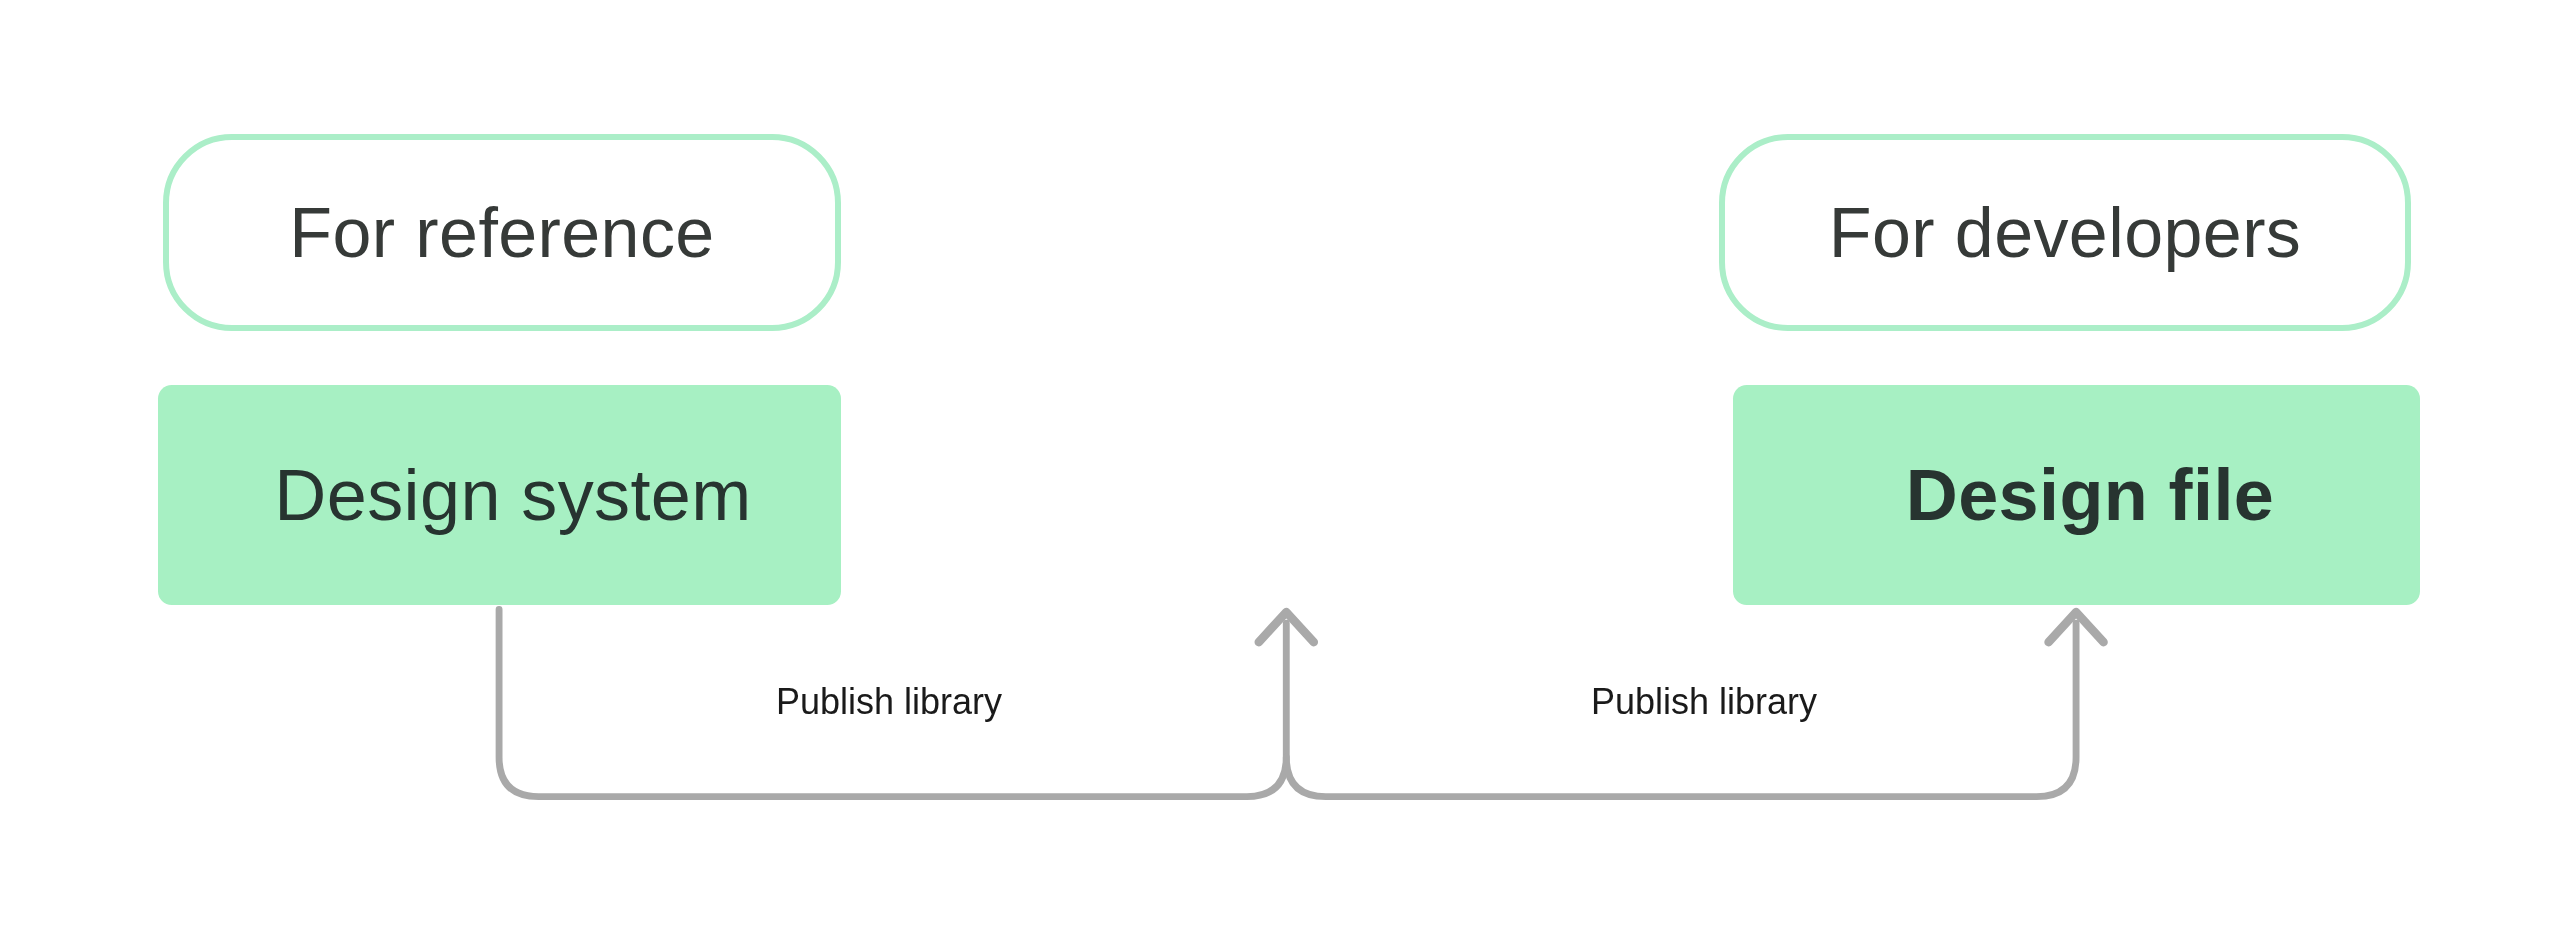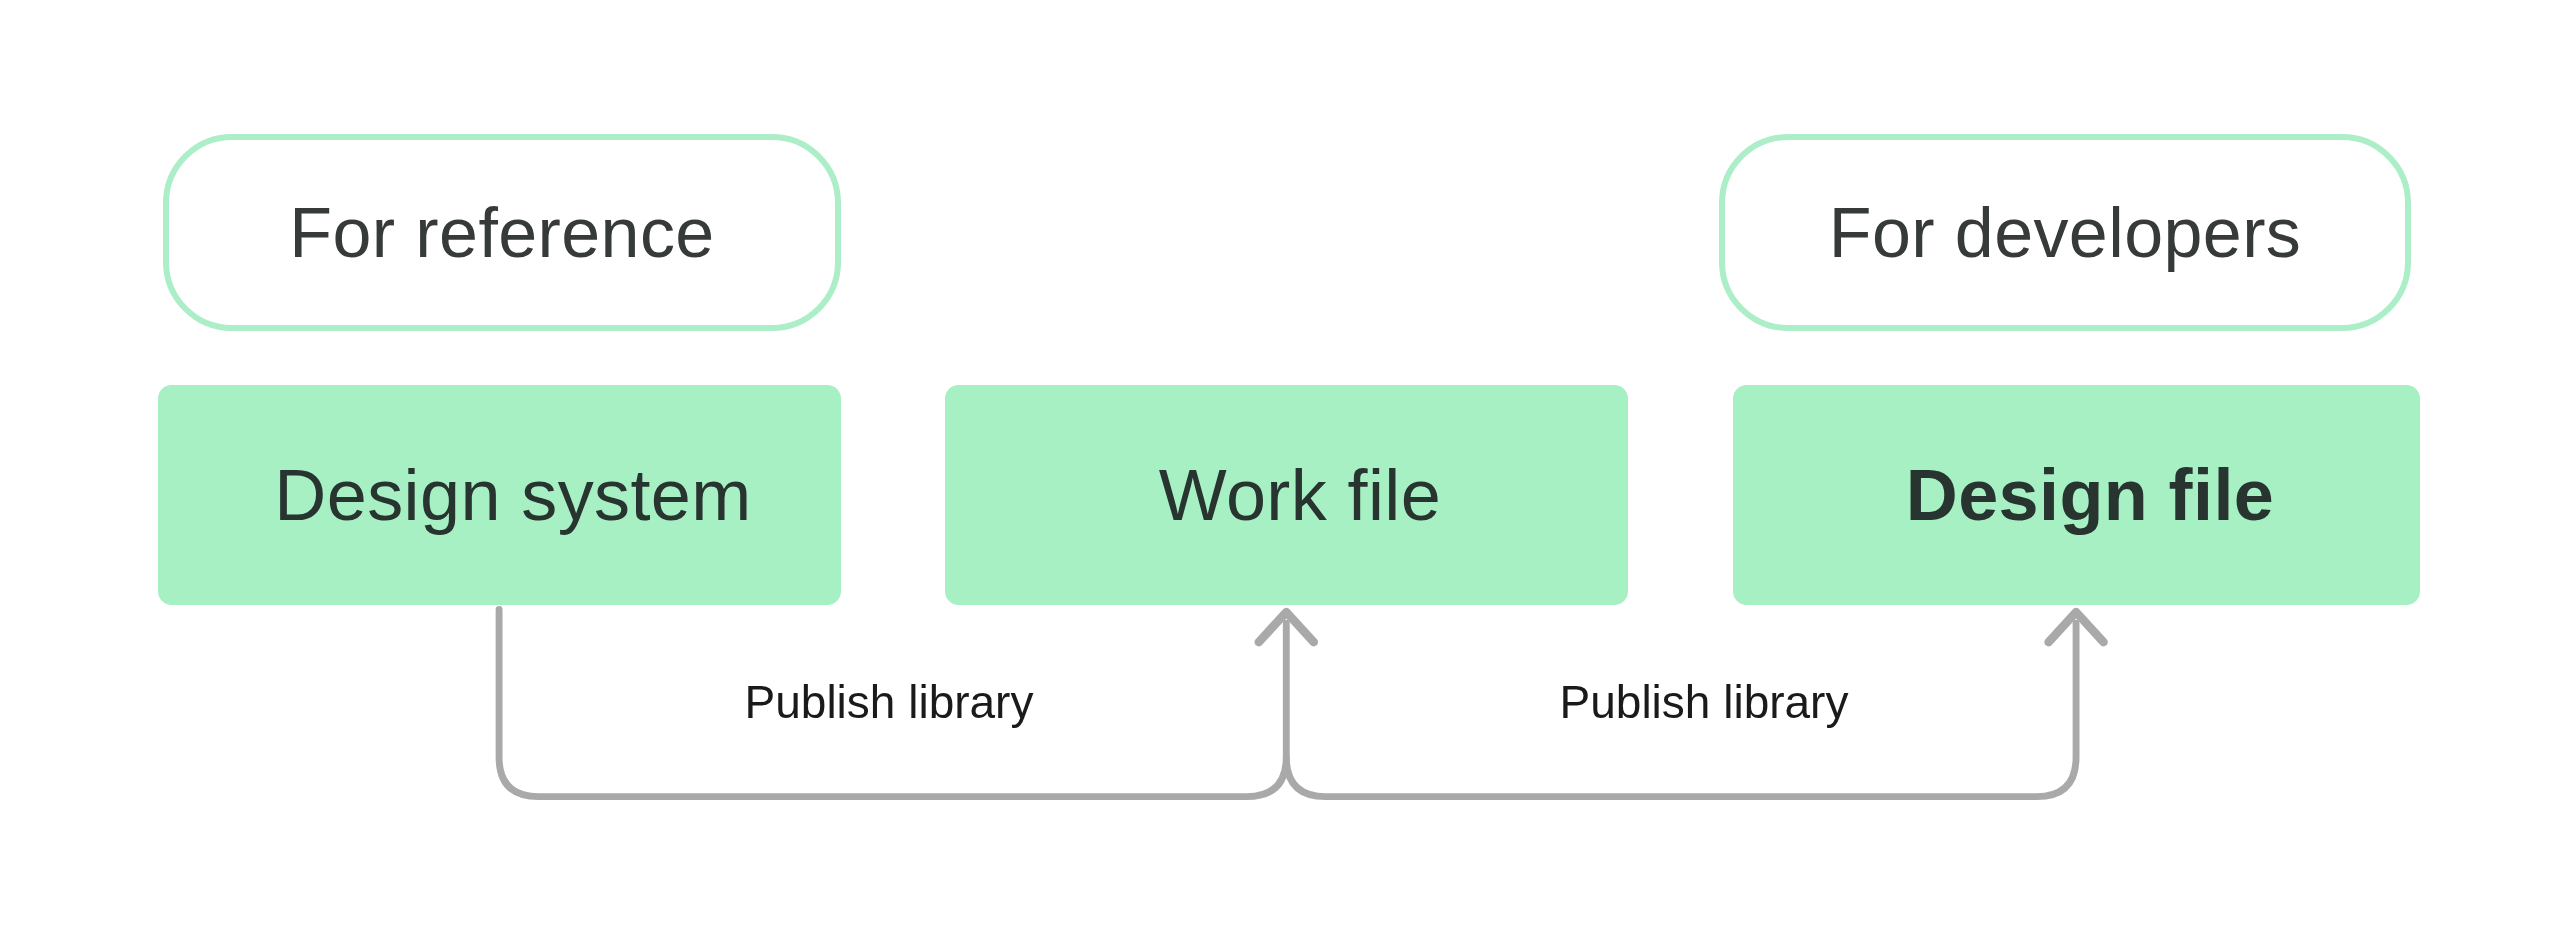--- a/index.html
+++ b/index.html
@@ -78,21 +78,21 @@
     letter-spacing: 0.4px;
     white-space: nowrap;
     padding-left: 27px;
   }
   .box-1 { left: 158px;  width: 683px; }
   .box-2 { left: 945px; width: 683px; }
   .box-3 { left: 1733px; width: 687px; font-weight: bold; }
   .edge-label {
     position: absolute;
     transform: translate(-50%, -50%);
-    font-size: 46px;
+    font-size: 36px;
     font-weight: 500;
     color: var(--label-text);
     white-space: nowrap;
   }
   .edge-label-1 { left: 889px; top: 702px; }
   .edge-label-2 { left: 1704px; top: 702px; }
 </style>
 </head>
 <body>
 
@@ -110,23 +110,20 @@
   <div class="pill pill-1">
     <span>For reference</span>
   </div>
   <div class="pill pill-3">
     <span>For developers</span>
   </div>
 
   <div class="node-box box-1">
     <span>Design system</span>
   </div>
-  <div class="node-box box-2">
-    <span>Work file</span>
-  </div>
   <div class="node-box box-3">
     <span>Design file</span>
   </div>
 
   <div class="edge-label edge-label-1">Publish library</div>
   <div class="edge-label edge-label-2">Publish library</div>
 
 </div>
 
 

